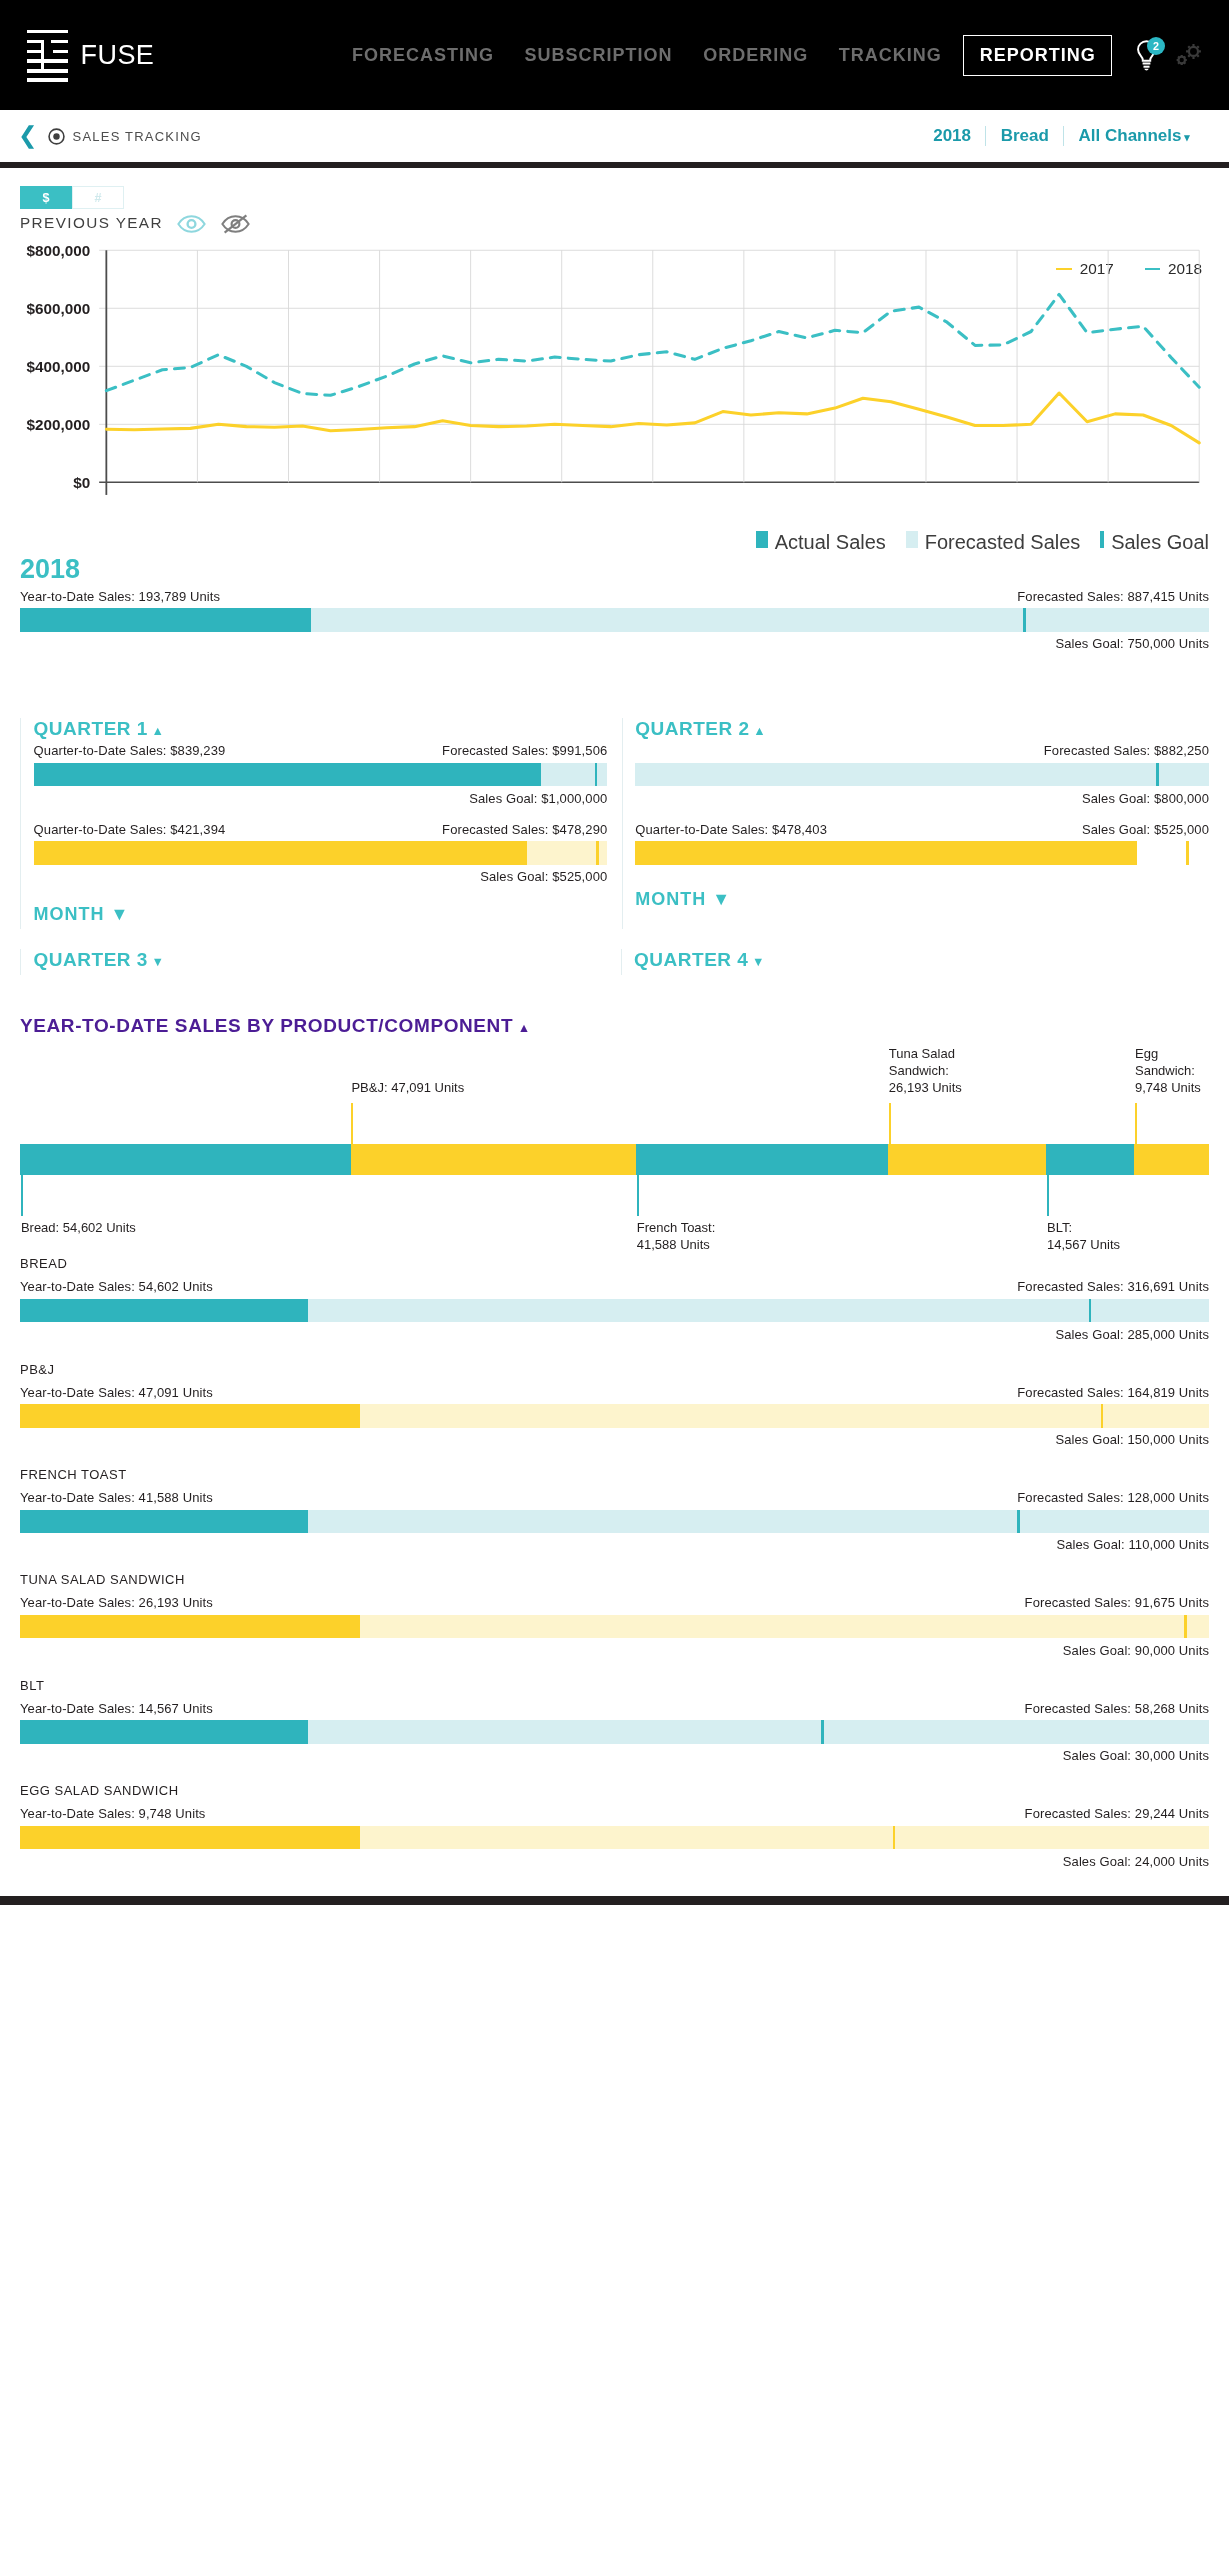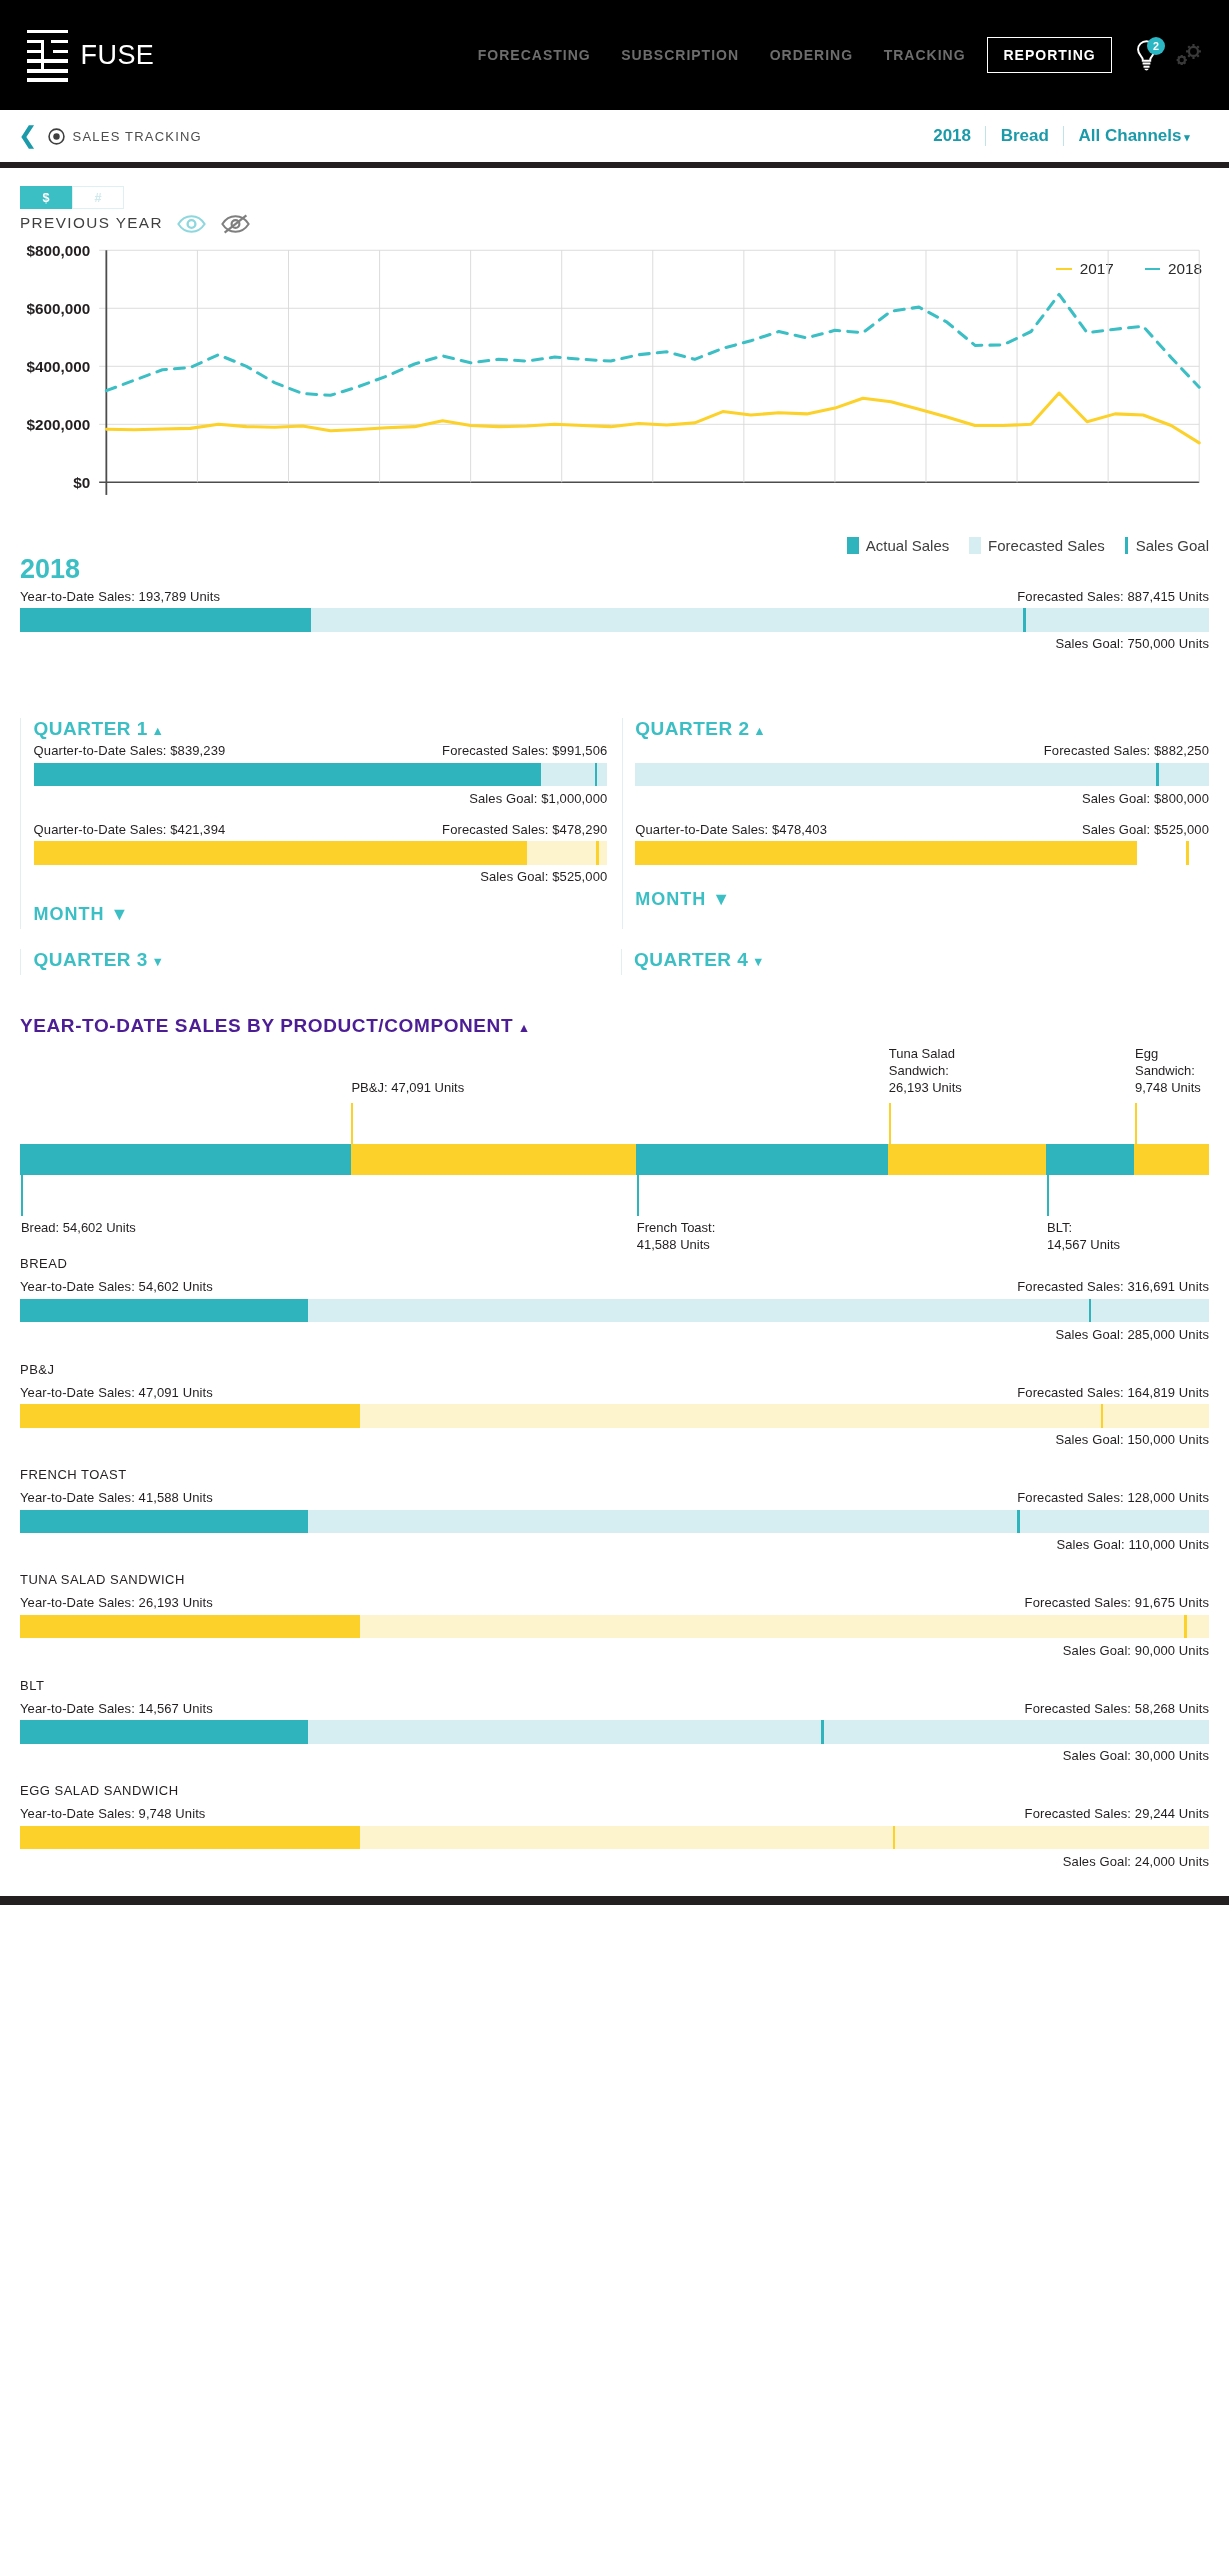--- a/index.html
+++ b/index.html
@@ -40,21 +40,21 @@
   }
   .logo-mark .notch2 {
     position: absolute; left: 17px; top: 11.7px; width: 7.2px; height: 3.6px; background: #000;
   }
   .brand-name {
     color: #fff; font-size: 27px; letter-spacing: 0.4px; font-weight: 400;
     font-family: "Liberation Sans Narrow", "Liberation Sans", sans-serif;
   }
   .nav { margin-left: auto; display: flex; align-items: center; gap: 0; }
   .nav-link {
-    color: #6d6d6d; font-size: 14px; letter-spacing: 1px; font-weight: 700;
+    color: #6d6d6d; font-size: 18px; letter-spacing: 1px; font-weight: 700;
     padding: 0 15.3px; text-decoration: none; white-space: nowrap;
     font-family: "Liberation Sans Narrow", "Liberation Sans", sans-serif;
   }
   .nav-link.active {
     color: #fff; border: 0.9px solid #fff; padding: 9px 15.3px; margin-left: 6.3px;
   }
   .nav-icons { display: flex; align-items: center; gap: 14.4px; margin-left: 21.6px; }
   .bulb { position: relative; width: 25px; height: 32px; }
   .bulb svg { display: block; }
   .badge {
@@ -116,21 +116,21 @@
   .chart-x span {
     flex: 1; text-align: center; font-size: 14.4px; font-weight: 700; color: #231f20;
     font-family: "Liberation Sans Narrow", "Liberation Sans", sans-serif;
   }
 
   
   .year-head { display: flex; align-items: flex-end; margin-top: 23.4px; position: relative; }
   .year-title { color: #3bbfc4; font-size: 27px; font-weight: 700;
     font-family: "Liberation Sans Narrow", "Liberation Sans", sans-serif; }
   .bar-legend { position: absolute; right: 0; bottom: 31px; display: flex; gap: 20px; align-items: center; }
-  .bl-item { display: flex; align-items: flex-start; gap: 7.2px; font-size: 15px; color: #3d3d3d;
+  .bl-item { display: flex; align-items: flex-start; gap: 7.2px; font-size: 20px; color: #3d3d3d;
     font-family: "Liberation Sans Narrow", "Liberation Sans", sans-serif; }
   .sw { width: 11.7px; height: 17px; display: block; }
   .sw.goal { width: 3.6px; height: 17px; }
 
   
   .gb { margin-top: 3.6px; }
   .gb-top, .gb-bot { display: flex; font-size: 13px; color: #231f20; font-weight: 500;
      font-family: "Liberation Sans Narrow", "Liberation Sans", sans-serif; letter-spacing: 0.1px; }
   .gb-top { justify-content: space-between; margin-bottom: 4.5px; }
   .gb-bot { justify-content: flex-end; margin-top: 4.5px; }

